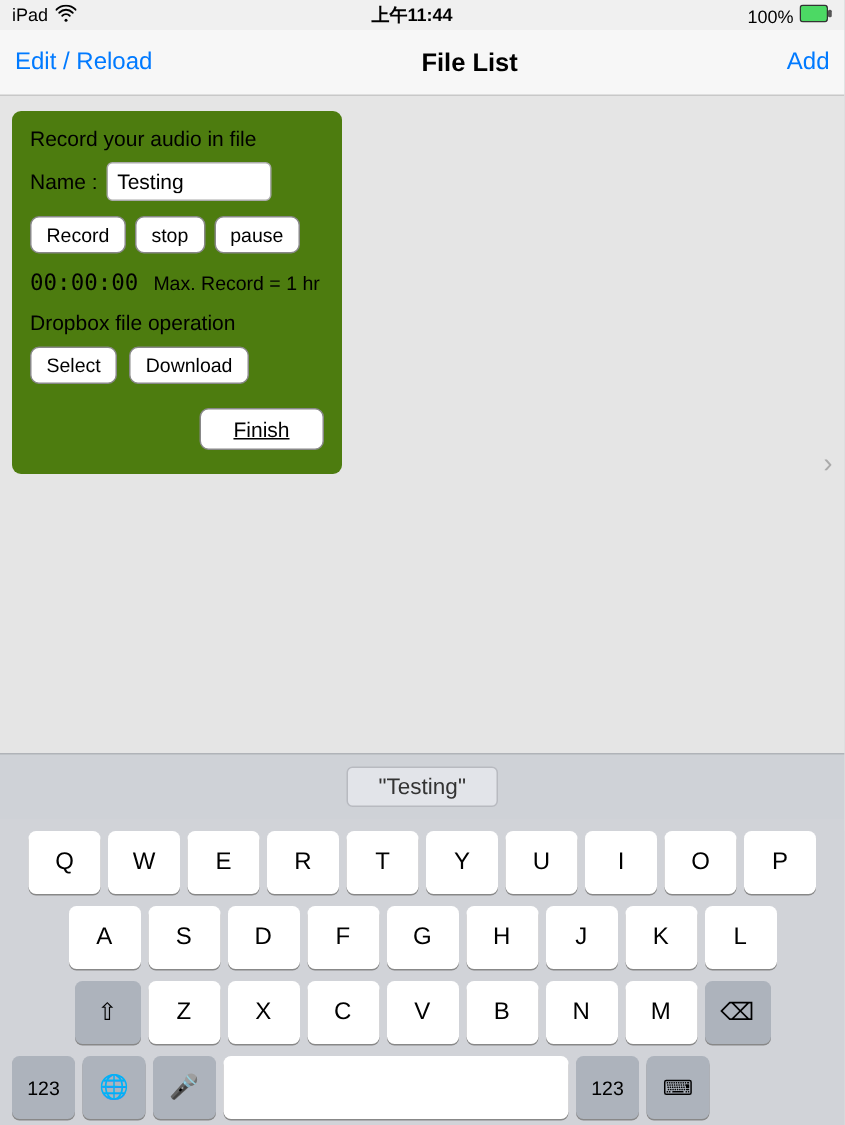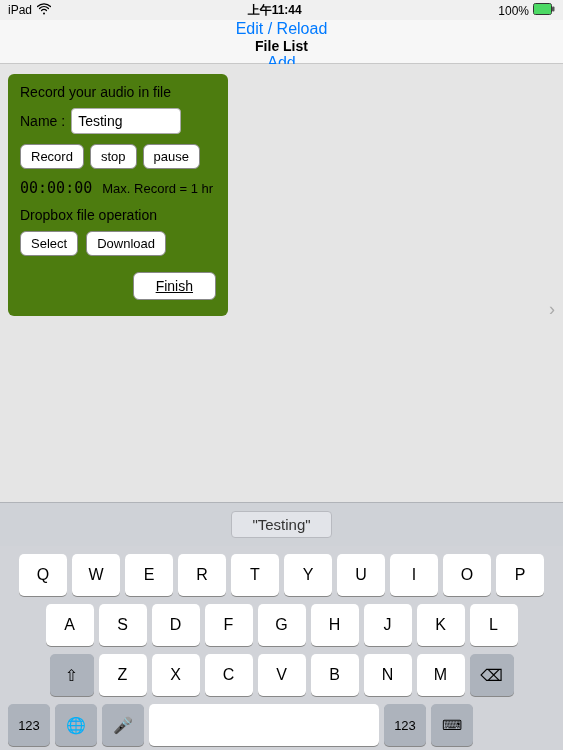--- a/index.html
+++ b/index.html
@@ -29,29 +29,28 @@
 
     
     .nav-bar {
       height: 44px;
       background: #f7f7f7;
       border-bottom: 1px solid #c8c8c8;
       display: flex;
       align-items: center;
       justify-content: space-between;
       padding: 0 10px;
-      flex-direction: column;
     }
     .nav-edit-reload {
       color: #007aff;
       font-size: 16px;
       cursor: pointer;
     }
     .nav-title {
-      font-size: 14px;
+      font-size: 17px;
       font-weight: 600;
       color: #000;
     }
     .nav-add {
       color: #007aff;
       font-size: 16px;
       cursor: pointer;
       background: none;
       border: none;
     }

